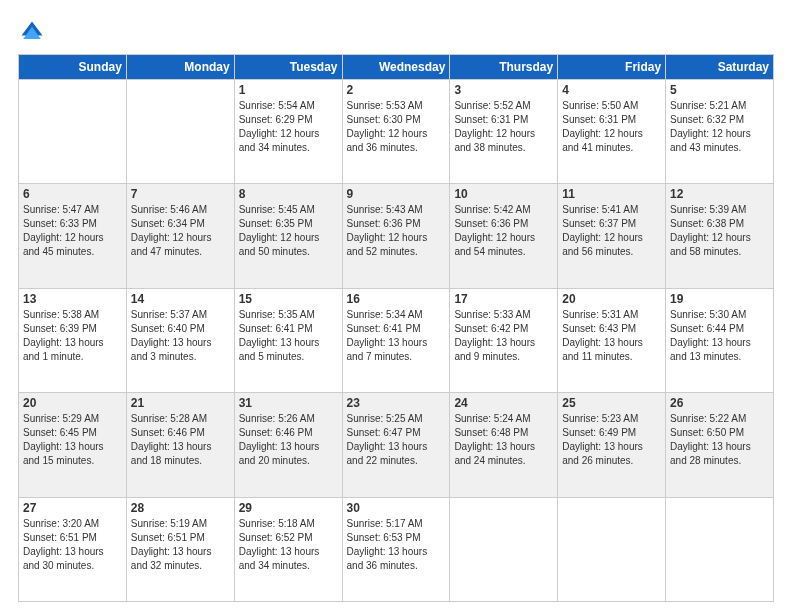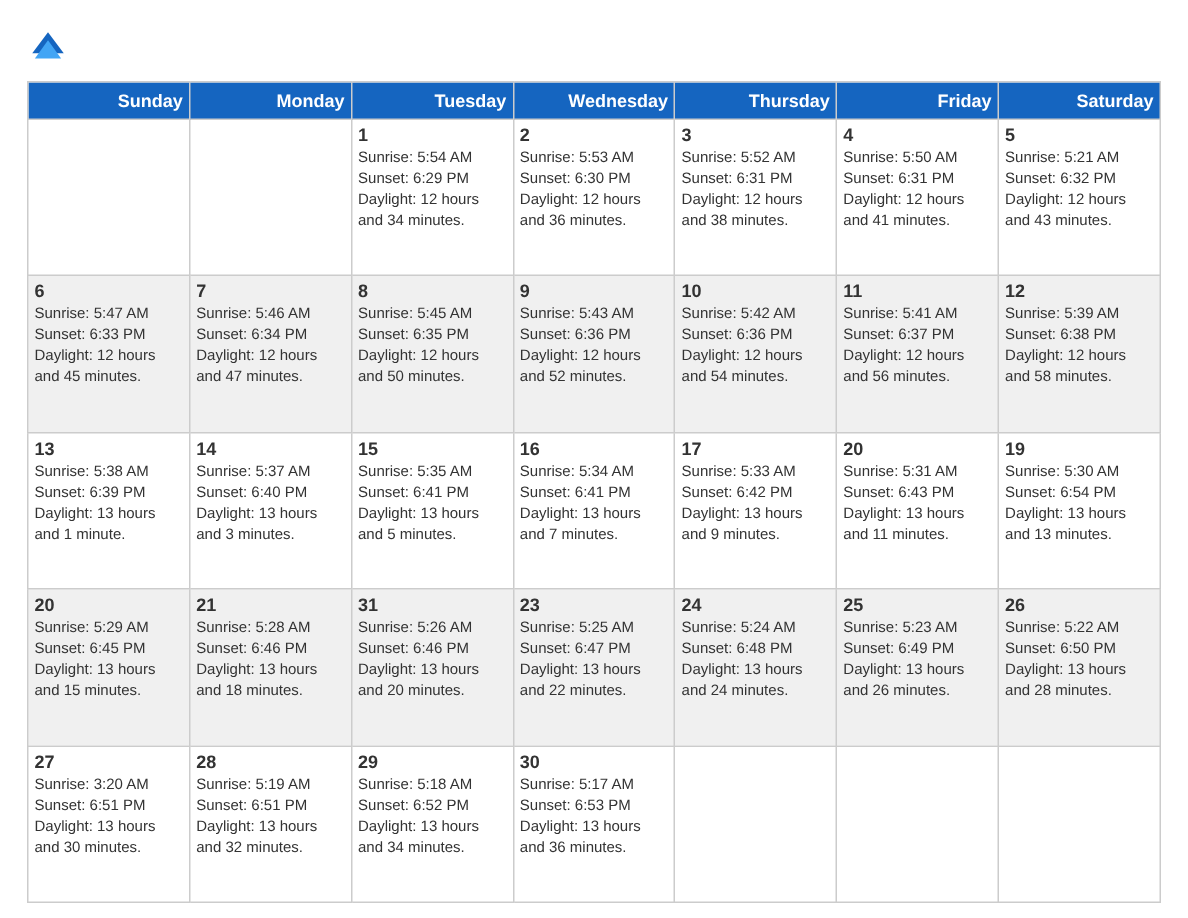--- a/index.html
+++ b/index.html
@@ -249,21 +249,21 @@
           </td>
           <td>
             <span class="day-number">20</span>
             <div class="day-info">Sunrise: 5:31 AM
 Sunset: 6:43 PM
 Daylight: 13 hours and 11 minutes.</div>
           </td>
           <td>
             <span class="day-number">19</span>
             <div class="day-info">Sunrise: 5:30 AM
-Sunset: 6:54 PM
+Sunset: 6:44 PM
 Daylight: 13 hours and 13 minutes.</div>
           </td>
         </tr>
         <tr class="row-shaded">
           <td>
             <span class="day-number">20</span>
             <div class="day-info">Sunrise: 5:29 AM
 Sunset: 6:45 PM
 Daylight: 13 hours and 15 minutes.</div>
           </td>

